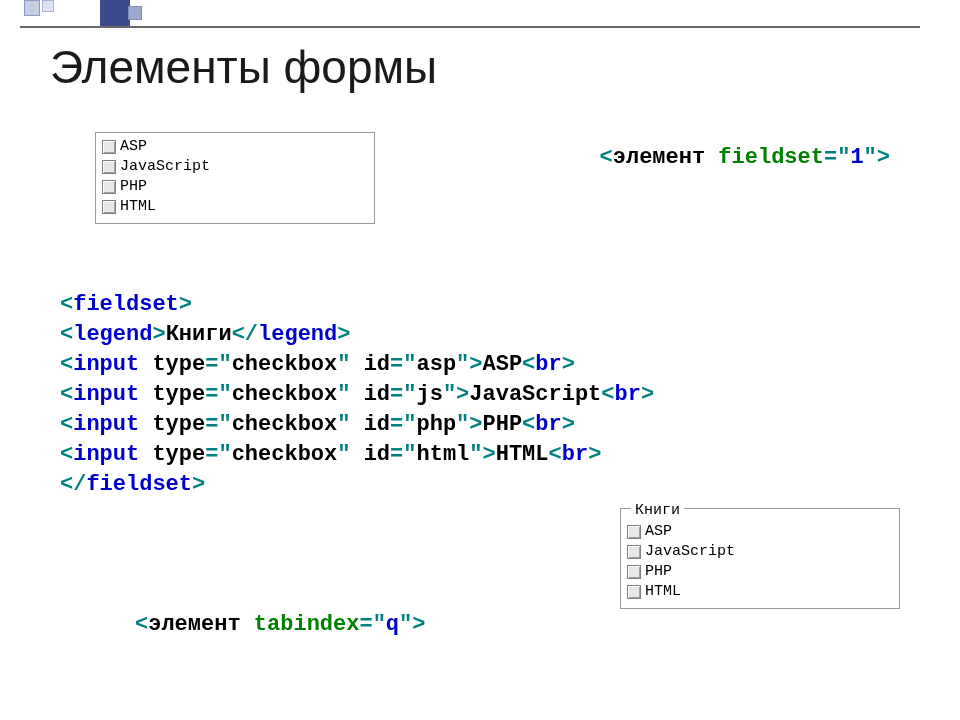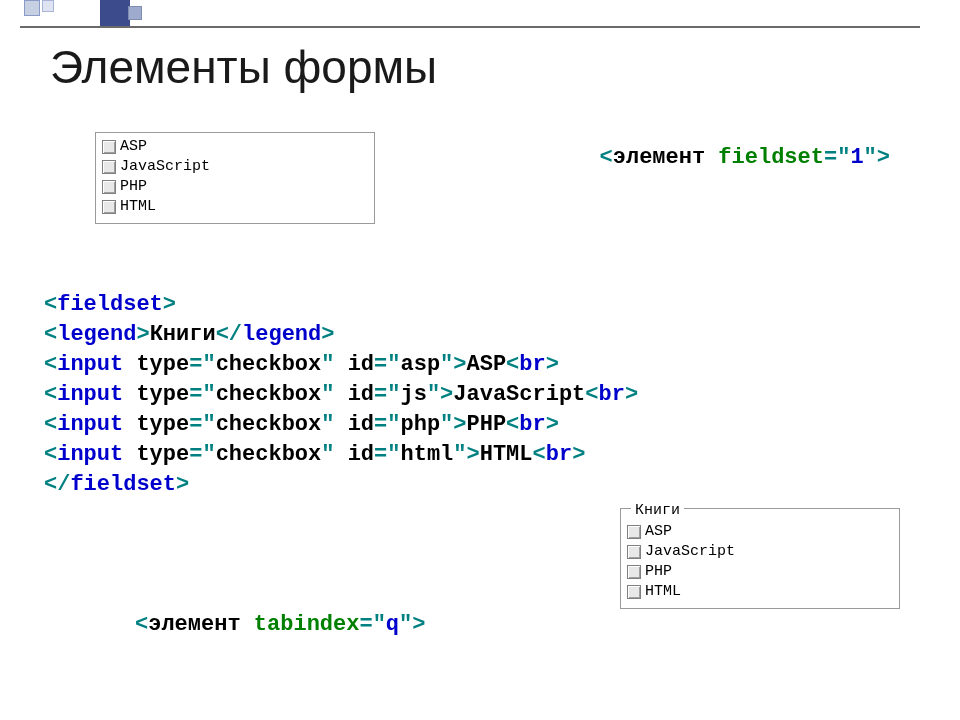--- a/index.html
+++ b/index.html
@@ -92,21 +92,21 @@
     font-size: 22px;
     line-height: 30px;
     white-space: pre;
   }
   .code .blue  { color: #0000cd; }
   .code .teal  { color: #008080; }
   .code .green { color: #008000; }
   .code .black { color: #000000; font-family: Liberation Mono, monospace; }
 
   .code-tabindex  { right: 70px; top: 143px; }
-  .code-fieldset  { left: 44px; top: 290px; }
+  .code-fieldset  { left: 60px; top: 290px; }
   .code-accesskey { left: 135px; top: 610px; }
 </style>
 </head>
 <body>
 
 <div class="slide">
 
   <div class="deco">
     <div class="sq sq1"></div>
     <div class="sq sq2"></div>

